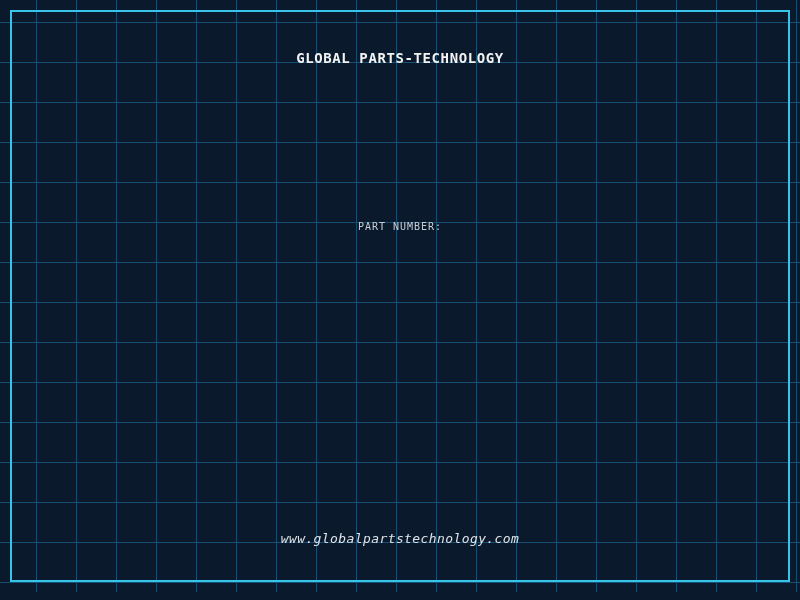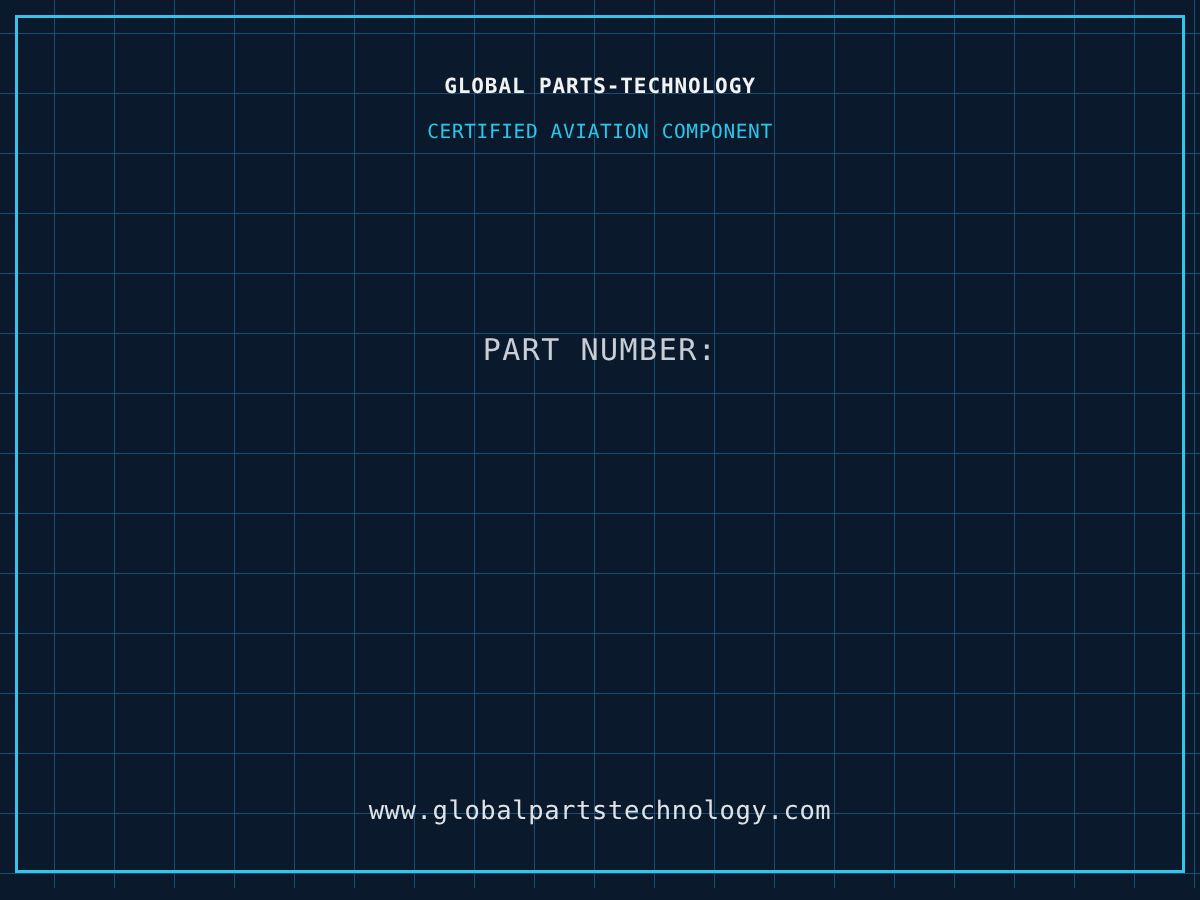--- a/index.html
+++ b/index.html
@@ -52,45 +52,45 @@
     color: var(--title);
   }
   .subtitle {
     top: 81px;
     font-size: 13px;
     letter-spacing: 0.4px;
     color: var(--accent);
   }
   .part-label {
     top: 221px;
-    font-size: 20px;
+    font-size: 10px;
     letter-spacing: 1px;
     color: var(--label);
   }
   .part-number {
     top: 252px;
     font-size: 70px;
     font-weight: bold;
     letter-spacing: 2px;
     color: var(--accent);
   }
   .footer {
     top: 531px;
-    font-size: 17px;
+    font-size: 13px;
     letter-spacing: 0.4px;
     color: var(--footer);
+    font-style: italic;
   }
 </style>
 </head>
 <body>
 
 <div class="stage">
   <div class="frame"></div>
 
   <div class="line title">GLOBAL PARTS-TECHNOLOGY</div>
 
-  <div class="line subtitle">CERTIFIED AVIATION COMPONENT</div>
 
   <div class="line part-label">PART NUMBER:</div>
 
 
   <div class="line footer">www.globalpartstechnology.com</div>
 </div>
 
 </body></html>

